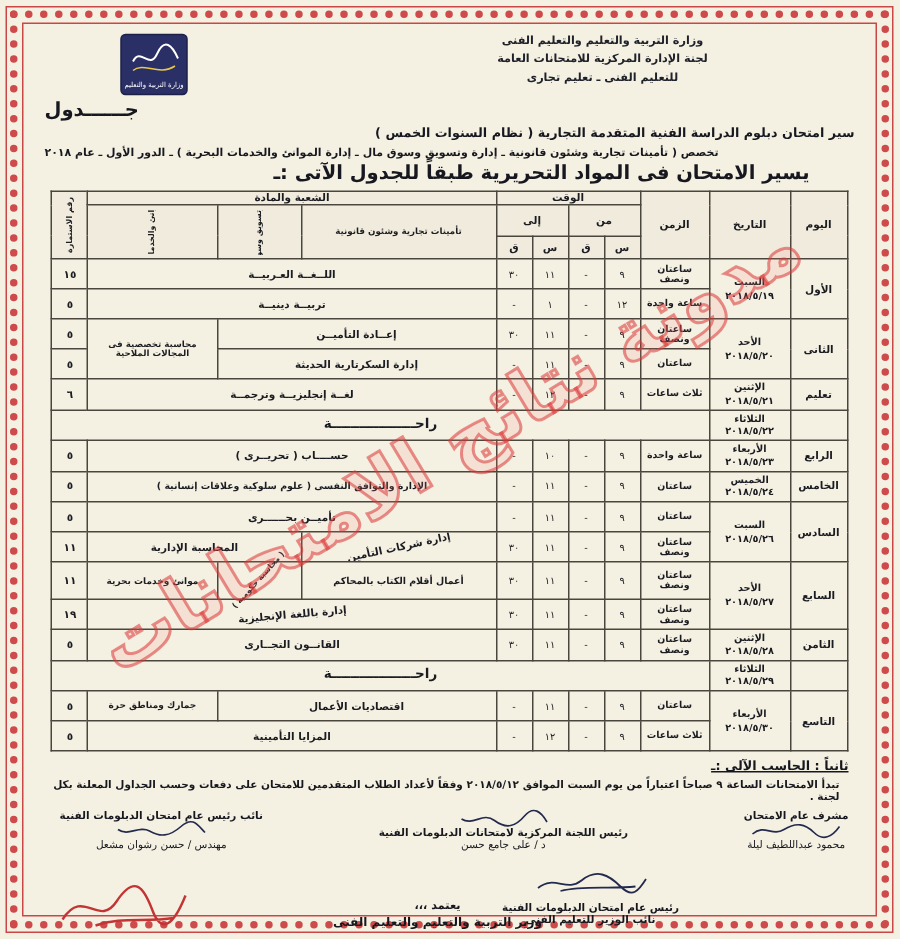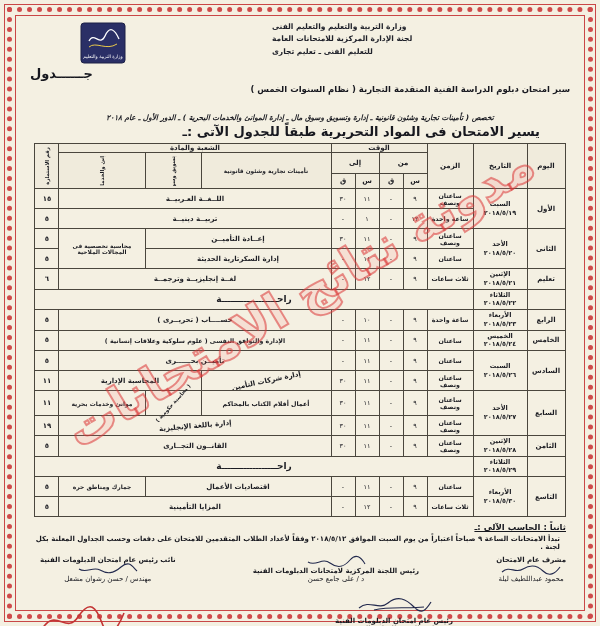--- a/index.html
+++ b/index.html
@@ -5,26 +5,26 @@
   html,body{margin:0;padding:0;}
   body{width:600px;height:626px;font-family:"DejaVu Sans",sans-serif;background:#e9e5d8;}
   .page{position:relative;width:600px;height:626px;background:#f4f0e2;overflow:hidden;direction:rtl;}
   
   .frame-a{position:absolute;inset:4px;border:1px solid #c94747;pointer-events:none;}
   .frame-b{position:absolute;inset:7px;border:5px dotted #cf4a4a;pointer-events:none;}
   .frame-c{position:absolute;inset:15px;border:1px solid #c94747;pointer-events:none;}
   .content{position:absolute;inset:18px;padding:2px 12px;}
 
   .top{position:relative;height:46px;}
-  .ministry{position:absolute;right:38px;top:1px;width:260px;text-align:left;font-size:7.5px;font-weight:bold;line-height:1.65;color:#20222b;}
+  .ministry{position:absolute;right:38px;top:1px;width:260px;text-align:center;font-size:7.5px;font-weight:bold;line-height:1.65;color:#20222b;}
   .logo{position:absolute;left:50px;top:2px;}
 
   .doc-title{text-align:left;font-size:13px;font-weight:bold;letter-spacing:2px;color:#17181f;}
   .sub1{text-align:right;font-size:8.5px;font-weight:bold;margin-top:3px;color:#17181f;}
-  .sub2{text-align:center;font-size:7.3px;font-weight:bold;margin-top:19px;color:#17181f;font-style:italic;}
+  .sub2{text-align:left;font-size:7.3px;font-weight:bold;margin-top:3px;color:#17181f;}
   .sec1{font-size:8px;font-weight:bold;margin:4px 4px 0 0;color:#17181f;}
   .sec1note{font-size:13px;font-weight:bold;margin:2px 30px 0 0;color:#17181f;}
 
   table{border-collapse:collapse;table-layout:fixed;width:530px;margin:4px auto 0;direction:rtl;}
   th,td{border:1px solid #4a463d;text-align:center;vertical-align:middle;font-size:6.5px;color:#1b1c22;padding:1px;overflow:hidden;}
   th{font-weight:bold;font-size:7px;padding:0;background:rgba(236,230,214,.5);}
   td{height:17px;}
   .day{font-weight:b old;font-size:7px;font-weight:bold;}
   .date div{line-height:1.35;font-weight:bold;font-size:6.5px;}
   .dur{font-size:6.3px;font-weight:bold;}
@@ -369,20 +369,24 @@
     </div>
 
     <div class="sig2">
       <div class="chief">
         <svg width="80" height="16" viewBox="0 0 80 16">
             <path d="M5 11 C 16 2,24 14,34 6 S 52 2,60 10 S 72 13,77 5 M 20 13 C 36 9,54 12,70 10" fill="none" stroke="#232a4e" stroke-width="1.2"></path>
           </svg>
         <div class="t">رئيس عام امتحان الدبلومات الفنية</div>
         <div class="t">نائب الوزير للتعليم الفنى</div>
       </div>
+      <div class="approve">
+        <div class="a">يعتمد ،،،</div>
+        <div class="m">وزير التربية والتعليم والتعليم الفنى</div>
+      </div>
       <div class="redsig">
         <svg width="92" height="36" viewBox="0 0 92 36">
             <path d="M6 26 C 20 4,30 32,42 14 S 60 4,66 20 S 80 30,88 10 M 28 30 C 45 24,62 28,80 25" fill="none" stroke="#c33434" stroke-width="1.6"></path>
           </svg>
       </div>
     </div>
 
   </div>
 </div>
 

